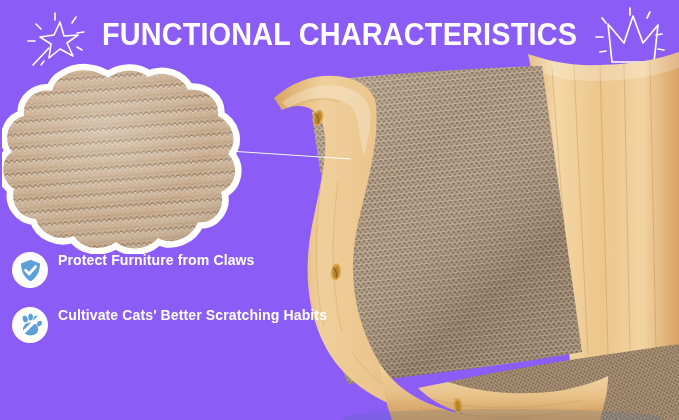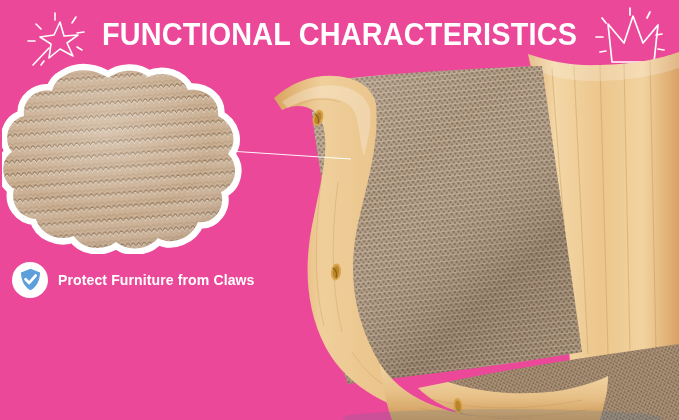--- a/index.html
+++ b/index.html
@@ -9,21 +9,21 @@
     height: 420px;
     overflow: hidden;
     font-family: "Liberation Sans", sans-serif;
     background: #5d9fdb;
   }
 
   #poster {
     position: relative;
     width: 679px;
     height: 420px;
-    background: #ec4899;
+    background: #8b5cf6;
     overflow: hidden;
   }
 
   
   #title {
     position: absolute;
     left: 0;
     top: 18px;
     width: 679px;
     text-align: center;
@@ -77,21 +77,20 @@
   #features {
     position: absolute;
     left: 12px;
     top: 252px;
     width: 420px;
   }
   .feature {
     position: relative;
     height: 55px;
     display: flex;
-    align-items: center;
   }
   .feature-icon {
     flex: 0 0 auto;
     width: 36px;
     height: 36px;
     border-radius: 50%;
     background: #ffffff;
     display: flex;
     align-items: center;
     justify-content: center;
@@ -327,17 +326,35 @@
       <span class="feature-icon">
         <svg width="25" height="25" viewBox="0 0 25 25">
           <path d="M12.5 1.7 L22 5.4 C22 13.2 18.6 20 12.5 23.3
                    C6.4 20 3 13.2 3 5.4 Z" fill="#5d9fdb"></path>
           <path d="M7.6 12.3 L11.2 15.9 L17.6 8.6" stroke="#ffffff" stroke-width="2.8" fill="none" stroke-linecap="round" stroke-linejoin="round"></path>
         </svg>
       </span>
       <span class="feature-label">Protect Furniture from Claws</span>
     </div>
 
+    <div class="feature">
+      <span class="feature-icon">
+        <svg width="27" height="27" viewBox="0 0 27 27">
+          <g fill="#5d9fdb">
+            <ellipse cx="8.2" cy="7.0" rx="2.5" ry="3.4" transform="rotate(-18 8.2 7.0)"></ellipse>
+            <ellipse cx="13.6" cy="5.1" rx="2.4" ry="3.4"></ellipse>
+            <ellipse cx="18.9" cy="6.8" rx="2.4" ry="3.3" transform="rotate(18 18.9 6.8)"></ellipse>
+            <ellipse cx="22.4" cy="11.6" rx="2.2" ry="3.0" transform="rotate(34 22.4 11.6)"></ellipse>
+            <path d="M13.6 10.4 C18.4 10.4 21.6 14.1 21.2 17.8
+                     C20.8 21.6 17.3 23.4 13.6 23.4
+                     C9.9 23.4 6.4 21.6 6.0 17.8
+                     C5.6 14.1 8.8 10.4 13.6 10.4 Z"></path>
+          </g>
+          <path d="M2.4 24.6 L24.6 2.4" stroke="#ffffff" stroke-width="3.3" stroke-linecap="round"></path>
+        </svg>
+      </span>
+      <span class="feature-label">Cultivate Cats' Better Scratching Habits</span>
+    </div>
 
 
   </div>
 
 </div>
 
 </body></html>

